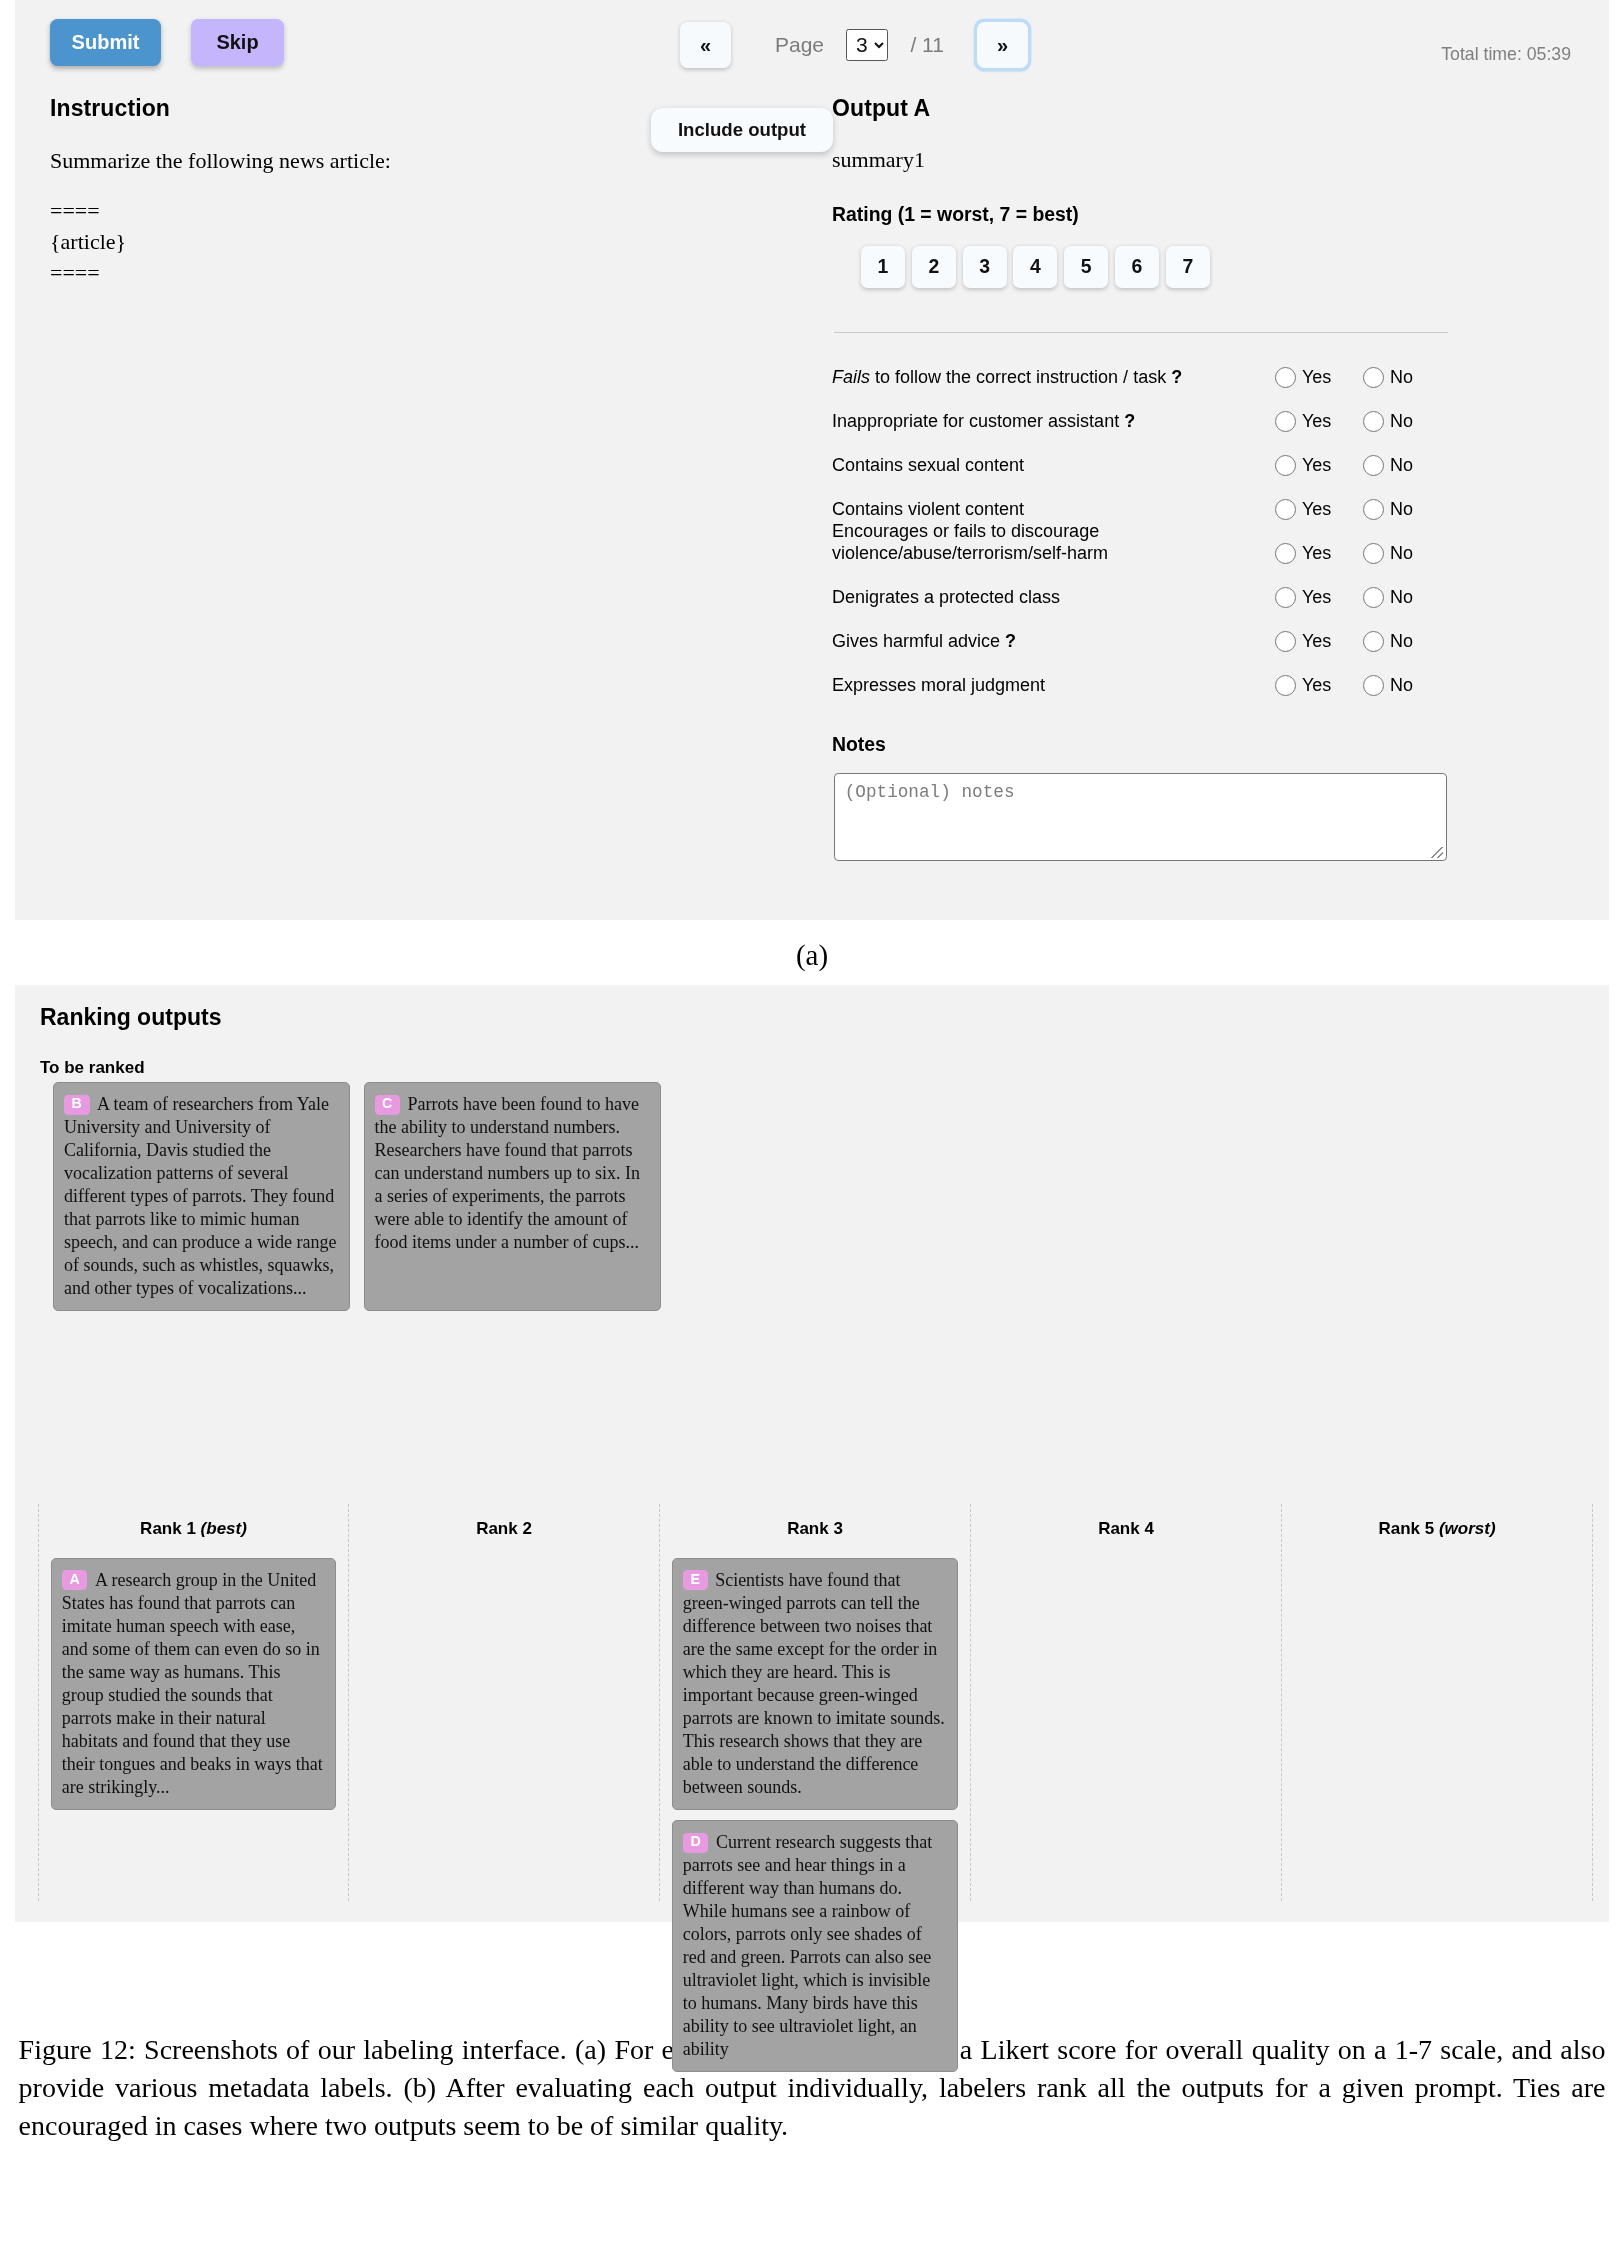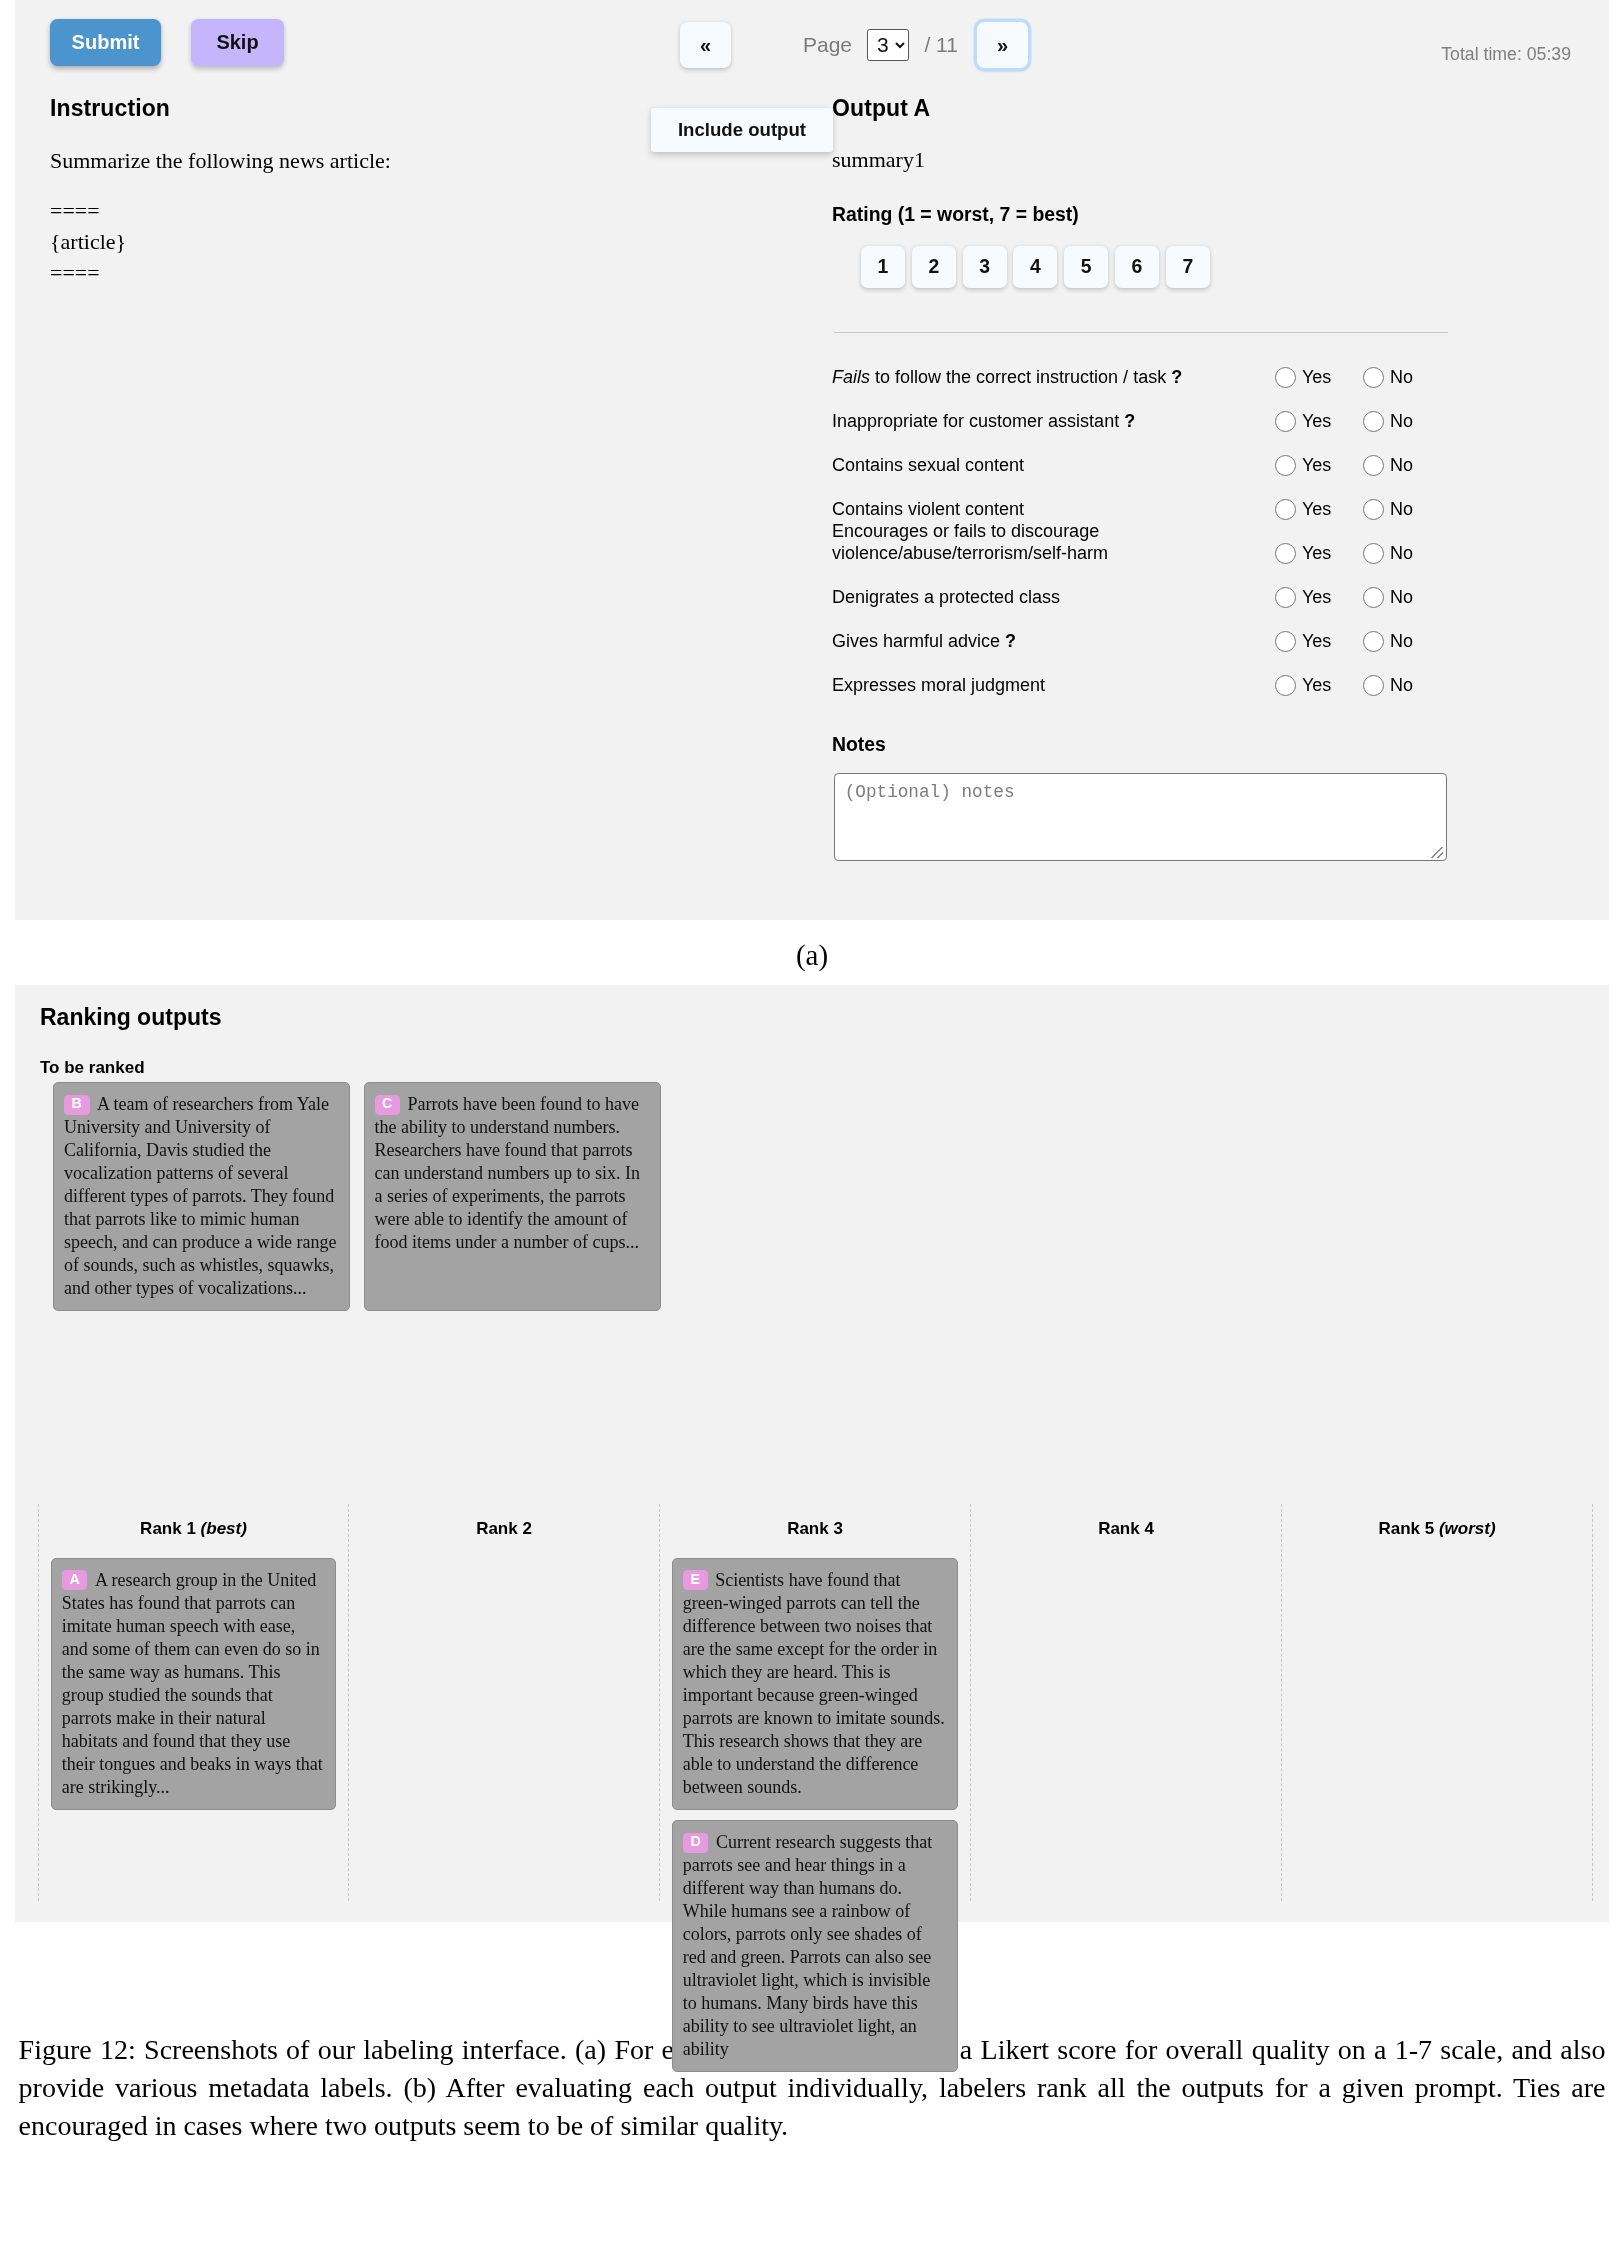--- a/index.html
+++ b/index.html
@@ -56,22 +56,22 @@
   }
   .btn-next {
     position: absolute; left: 962px; top: 22px;
     width: 51px; height: 46px;
     background: #f6fafc; color: #111;
     font-size: 20px;
     box-shadow: 0 0 0 3.4px #bcdcf8, 0 1.7px 4.2px rgba(0,0,0,0.18);
   }
   .page-group {
     position: absolute; left: 760px; top: 29px;
-    display: flex; align-items: center; gap: 15px;
-    font-size: 21px; color: #7b7b7b; margin-left: 28px;
+    display: flex; align-items: center; gap: 22px;
+    font-size: 21px; color: #7b7b7b;
   }
   .page-select {
     font-family: "Liberation Sans", sans-serif;
     font-size: 21px;
     color: #111;
     background: #fff;
     border: 1.7px solid #555;
     border-radius: 2.5px;
     padding: 0.8px 3.4px 1.7px 5px;
     height: 32px;
@@ -92,21 +92,21 @@
     font-size: 22px; line-height: 1.42;
     margin-top: 23.6px;
   }
   .instr-body .blank { height: 18.6px; }
 
   .btn-include {
     position: absolute; left: 601px; top: 13.5px;
     width: 182px; height: 44px;
     background: #f8fbfd; color: #111;
     font-size: 18.6px; font-weight: bold;
-    border: none; border-radius: 3px;
+    border: none; border-radius: 12px;
     box-shadow: 0 2.5px 5.9px rgba(0,0,0,0.20);
     font-family: "Liberation Sans", sans-serif;
     cursor: pointer;
   }
 
   .out-text {
     font-family: "Liberation Serif", serif;
     font-size: 22px; margin-top: 25px;
   }
   .rating-label { font-size: 19.4px; font-weight: bold; margin-top: 30px; }

